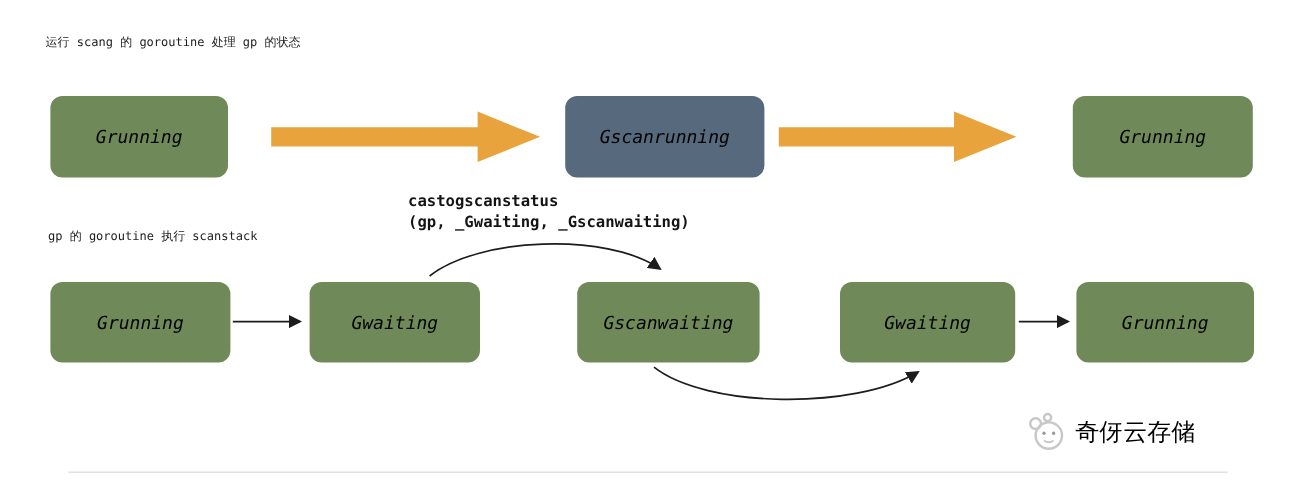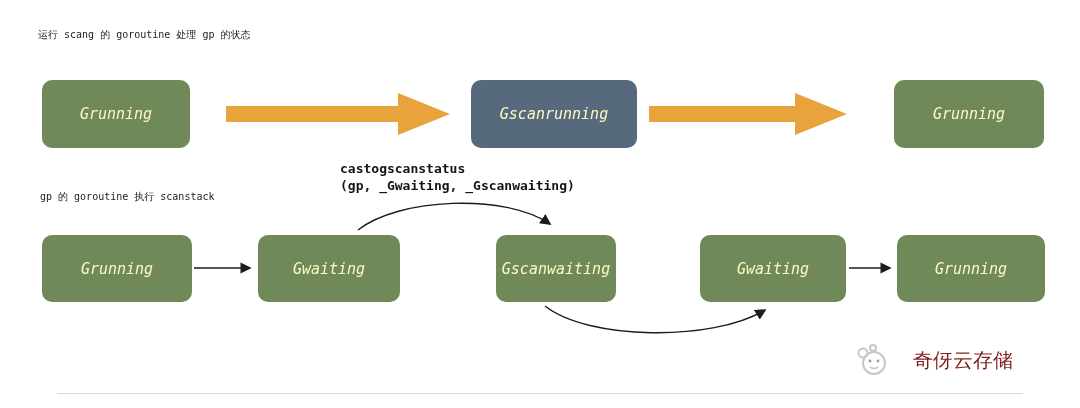--- a/index.html
+++ b/index.html
@@ -7,34 +7,34 @@
     position:relative;width:1080px;height:408px;background:#ffffff;
     font-family:"DejaVu Sans",sans-serif;overflow:hidden;
   }
   .caption{
     position:absolute;font-size:10px;color:#1c1c1c;
     font-family:"DejaVu Sans Mono","DejaVu Sans",monospace;
     white-space:nowrap;
   }
   .box{
     position:absolute;border-radius:10px;display:flex;align-items:center;justify-content:center;
-    color:#fef9c3;font-family:"DejaVu Sans Mono",monospace;font-style:italic;font-size:15px;
+    color:#000000;font-family:"DejaVu Sans Mono",monospace;font-style:italic;font-size:15px;
   }
   .box.green{background:#6f8a58;}
   .box.blue{background:#56697d;}
   .row-top{top:80px;height:68px;}
   .row-bottom{top:235px;height:67px;}
   .anno{
     position:absolute;font-size:13px;line-height:17px;color:#141414;
     font-family:"DejaVu Sans Mono","DejaVu Sans",monospace;white-space:nowrap;
   }
   .arrows{position:absolute;left:0;top:0;width:1080px;height:408px;pointer-events:none;}
   .watermark{
-    position:absolute;left:854px;top:341px;display:flex;align-items:center;gap:21px;
-    color:#7f1d1d;font-size:20px;font-family:"DejaVu Sans",sans-serif;white-space:nowrap;
+    position:absolute;left:854px;top:341px;display:flex;align-items:center;gap:4px;
+    color:#000000;font-size:20px;font-family:"DejaVu Sans",sans-serif;white-space:nowrap;
   }
   .divider{position:absolute;left:57px;top:393px;width:966px;height:1px;background:#d9d9d9;}
 </style>
 </head>
 <body>
 
 <div class="stage">
 
   <svg class="arrows" viewBox="0 0 1080 408" xmlns="http://www.w3.org/2000/svg">
     <defs>
@@ -72,21 +72,21 @@
     <div>castogscanstatus</div>
     <div>(gp, _Gwaiting, _Gscanwaiting)</div>
   </div>
 
   <div class="box green row-bottom" style="left:42px;width:150px;">
     <span>Grunning</span>
   </div>
   <div class="box green row-bottom" style="left:258px;width:142px;">
     <span>Gwaiting</span>
   </div>
-  <div class="box green row-bottom" style="left:496px;width:120px;">
+  <div class="box green row-bottom" style="left:481px;width:152px;">
     <span>Gscanwaiting</span>
   </div>
   <div class="box green row-bottom" style="left:700px;width:146px;">
     <span>Gwaiting</span>
   </div>
   <div class="box green row-bottom" style="left:897px;width:148px;">
     <span>Grunning</span>
   </div>
 
 

